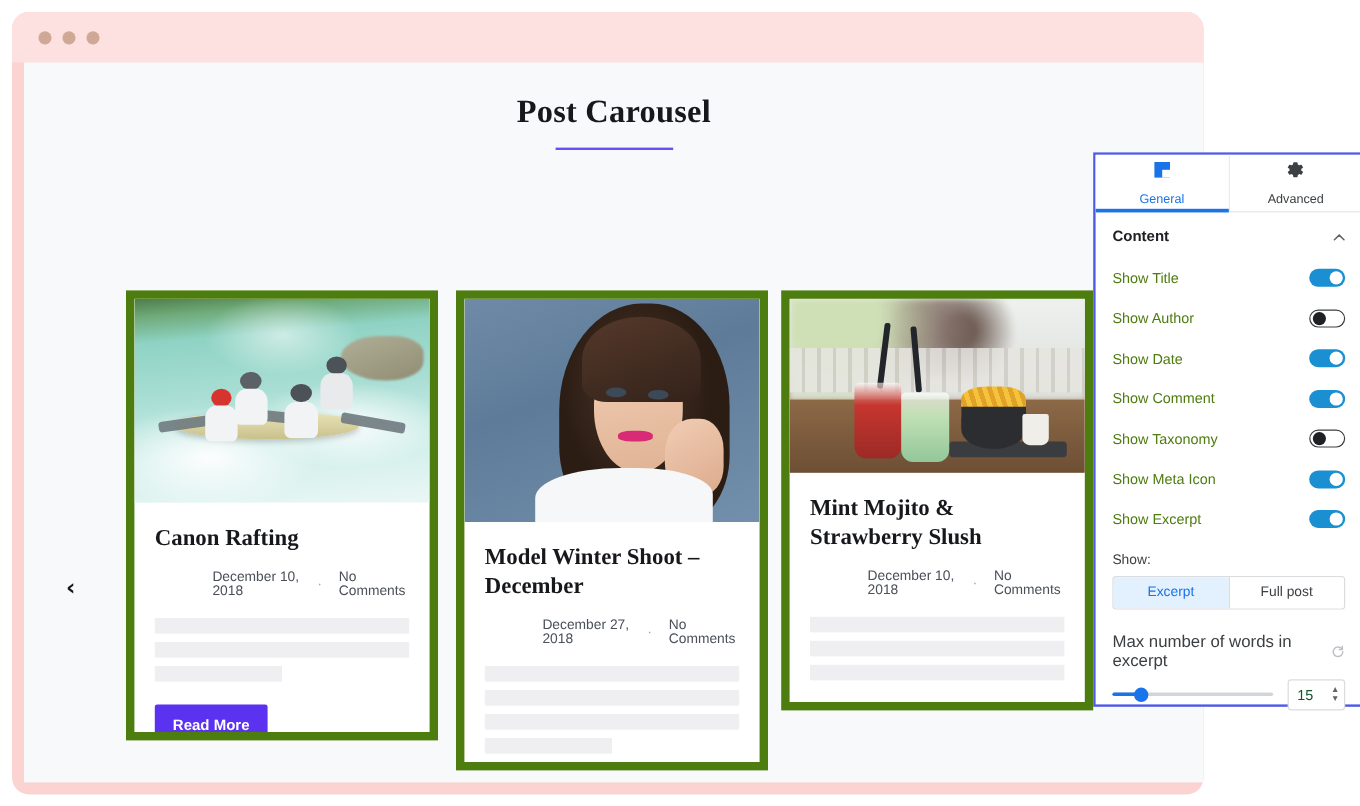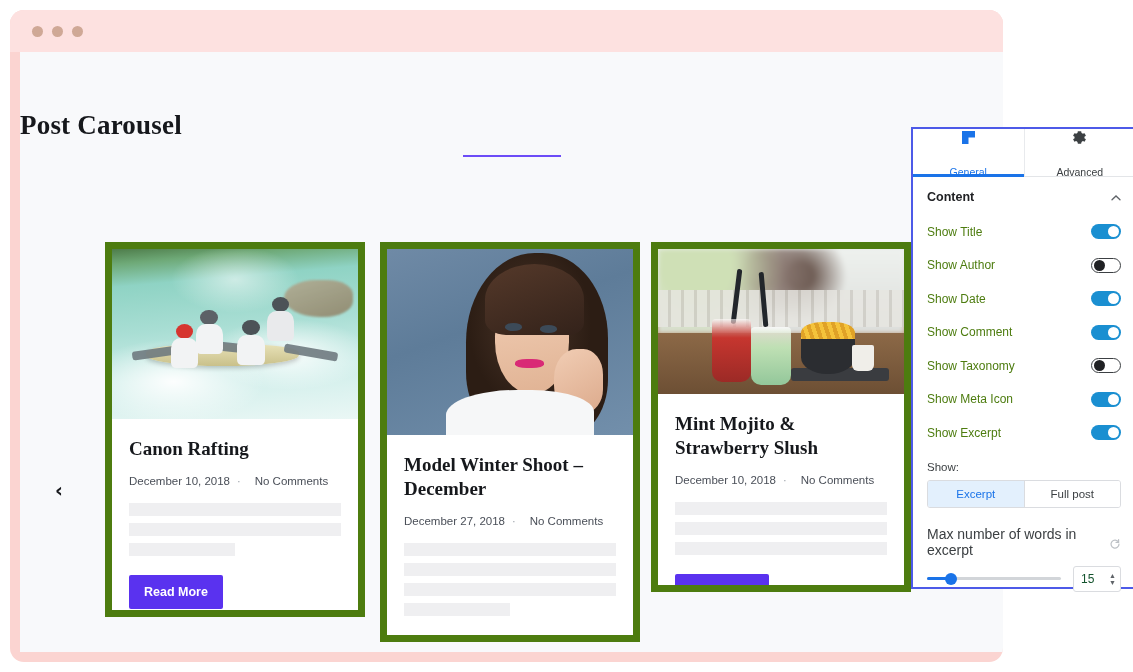--- a/index.html
+++ b/index.html
@@ -33,21 +33,21 @@
   }
   #viewport {
     position: absolute;
     left: 10px; top: 42px;
     width: 983px; height: 600px;
     background: #f8f9fb;
     overflow: hidden;
   }
 
   
-  #page-heading { text-align: left; padding-top: 58px; }
+  #page-heading { text-align: center; padding-top: 26px; }
   #page-heading h1 {
     font-family: "Liberation Serif", serif;
     font-size: 27px; font-weight: 700;
     color: #16181c; letter-spacing: 0.2px;
   }
   #heading-rule {
     width: 98px; height: 2px; background: #6c4cf7;
     margin: 14px auto 0;
   }
 
@@ -80,21 +80,21 @@
   #card-2 .card-img { height: 145px; }
 
   .card-body { padding: 18px 17px 22px; }
   .card-title {
     font-family: "Liberation Serif", serif;
     font-size: 19px; font-weight: 700; line-height: 1.25;
     color: #16181c; margin-bottom: 14px;
   }
   .card-meta {
     font-size: 11.5px; color: #4a4f58;
-    margin-bottom: 16px; display: flex; align-items: center;
+    margin-bottom: 16px; display: flex; align-items: center; margin-left: 48px;
   }
   .meta-sep { margin: 0 14px 0 7px; color: #9aa0a8; font-size: 11px; }
   .skel-lines { margin-bottom: 19px; }
   .skel {
     height: 13px; background: #efeff1;
     margin-bottom: 7px; width: 100%;
   }
   .skel.short { width: 50%; }
   .read-more {
     display: inline-block;
@@ -248,23 +248,23 @@
     border: 2px solid #4d5ae8;
     z-index: 40;
   }
   #panel-tabs {
     display: flex; height: 48px;
     border-bottom: 1px solid #e3e5e8;
     background: #ffffff;
   }
   .panel-tab {
     flex: 1; display: flex; flex-direction: column;
-    align-items: center; justify-content: flex-start;
+    align-items: center; justify-content: center;
     font-size: 10.5px; color: #3c4043; cursor: pointer;
-    gap: 20px; position: relative;
+    gap: 10px; position: relative;
     border-right: 1px solid #e8eaed;
   }
   .panel-tab:last-child { border-right: none; }
   .panel-tab.active { color: #1a73e8; }
   .panel-tab.active::after {
     content: ""; position: absolute; left: 0; right: 0; bottom: -1px;
     height: 3px; background: #1a73e8;
   }
   .tab-icon { width: 17px; height: 17px; display: block; }
 

